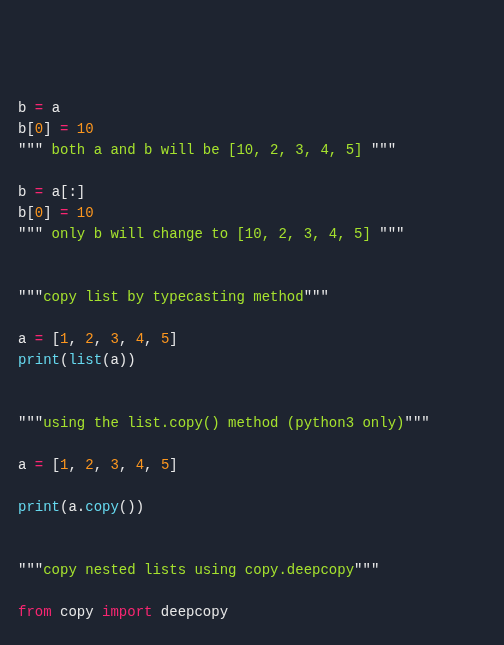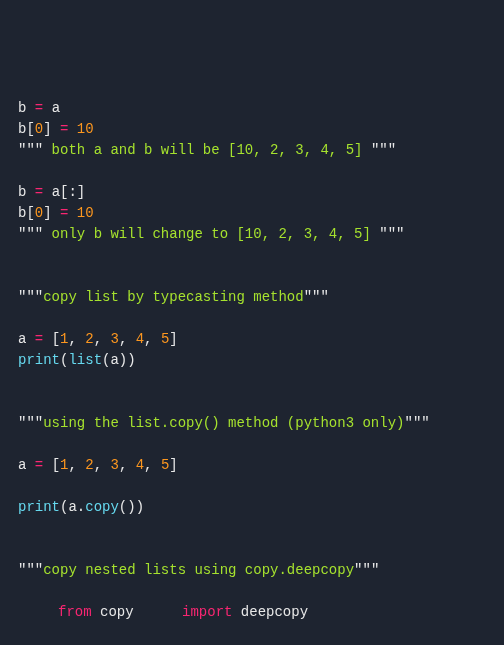--- a/index.html
+++ b/index.html
@@ -14,21 +14,21 @@
       white-space: pre;
     }
     .code-line { display: block; min-height: 1.5em; }
     .tk-var { color: #e8e8e8; }
     .tk-op { color: #f92672; }
     .tk-num { color: #fd971f; }
     .tk-str { color: #a6e22e; margin-top: 17px; }
     .tk-strq { color: #e8e8e8; }
     .tk-punc { color: #e8e8e8; }
     .tk-func { color: #66d9ef; text-align: right; }
-    .tk-kw { color: #f92672; margin-left: 40px; }
+    .tk-kw { color: #f92672; }
   </style>
 </head>
 <body>
 
 
 
 <div id="code-container"><span class="code-line"><span class="tk-var">b </span><span class="tk-op">= </span><span class="tk-var">a</span></span><span class="code-line"><span class="tk-var">b</span><span class="tk-punc">[</span><span class="tk-num">0</span><span class="tk-punc">] </span><span class="tk-op">= </span><span class="tk-num">10</span></span><span class="code-line"><span class="tk-strq">"""</span><span class="tk-str"> both a and b will be [10, 2, 3, 4, 5] </span><span class="tk-strq">"""</span></span><span class="code-line"></span><span class="code-line"><span class="tk-var">b </span><span class="tk-op">= </span><span class="tk-var">a</span><span class="tk-punc">[:]</span></span><span class="code-line"><span class="tk-var">b</span><span class="tk-punc">[</span><span class="tk-num">0</span><span class="tk-punc">] </span><span class="tk-op">= </span><span class="tk-num">10</span></span><span class="code-line"><span class="tk-strq">"""</span><span class="tk-str"> only b will change to [10, 2, 3, 4, 5] </span><span class="tk-strq">"""</span></span><span class="code-line"></span><span class="code-line"></span><span class="code-line"><span class="tk-strq">"""</span><span class="tk-str">copy list by typecasting method</span><span class="tk-strq">"""</span></span><span class="code-line"></span><span class="code-line"><span class="tk-var">a </span><span class="tk-op">= </span><span class="tk-punc">[</span><span class="tk-num">1</span><span class="tk-punc">, </span><span class="tk-num">2</span><span class="tk-punc">, </span><span class="tk-num">3</span><span class="tk-punc">, </span><span class="tk-num">4</span><span class="tk-punc">, </span><span class="tk-num">5</span><span class="tk-punc">]</span></span><span class="code-line"><span class="tk-func">print</span><span class="tk-punc">(</span><span class="tk-func">list</span><span class="tk-punc">(a))</span></span><span class="code-line"></span><span class="code-line"></span><span class="code-line"><span class="tk-strq">"""</span><span class="tk-str">using the list.copy() method (python3 only)</span><span class="tk-strq">"""</span></span><span class="code-line"></span><span class="code-line"><span class="tk-var">a </span><span class="tk-op">= </span><span class="tk-punc">[</span><span class="tk-num">1</span><span class="tk-punc">, </span><span class="tk-num">2</span><span class="tk-punc">, </span><span class="tk-num">3</span><span class="tk-punc">, </span><span class="tk-num">4</span><span class="tk-punc">, </span><span class="tk-num">5</span><span class="tk-punc">]</span></span><span class="code-line"></span><span class="code-line"><span class="tk-func">print</span><span class="tk-punc">(a.</span><span class="tk-func">copy</span><span class="tk-punc">())</span></span><span class="code-line"></span><span class="code-line"></span><span class="code-line"><span class="tk-strq">"""</span><span class="tk-str">copy nested lists using copy.deepcopy</span><span class="tk-strq">"""</span></span><span class="code-line"></span><span class="code-line"><span class="tk-kw">from </span><span class="tk-var">copy </span><span class="tk-kw">import </span><span class="tk-var">deepcopy</span></span><span class="code-line"></span><span class="code-line"></span></div>
 
 
 

